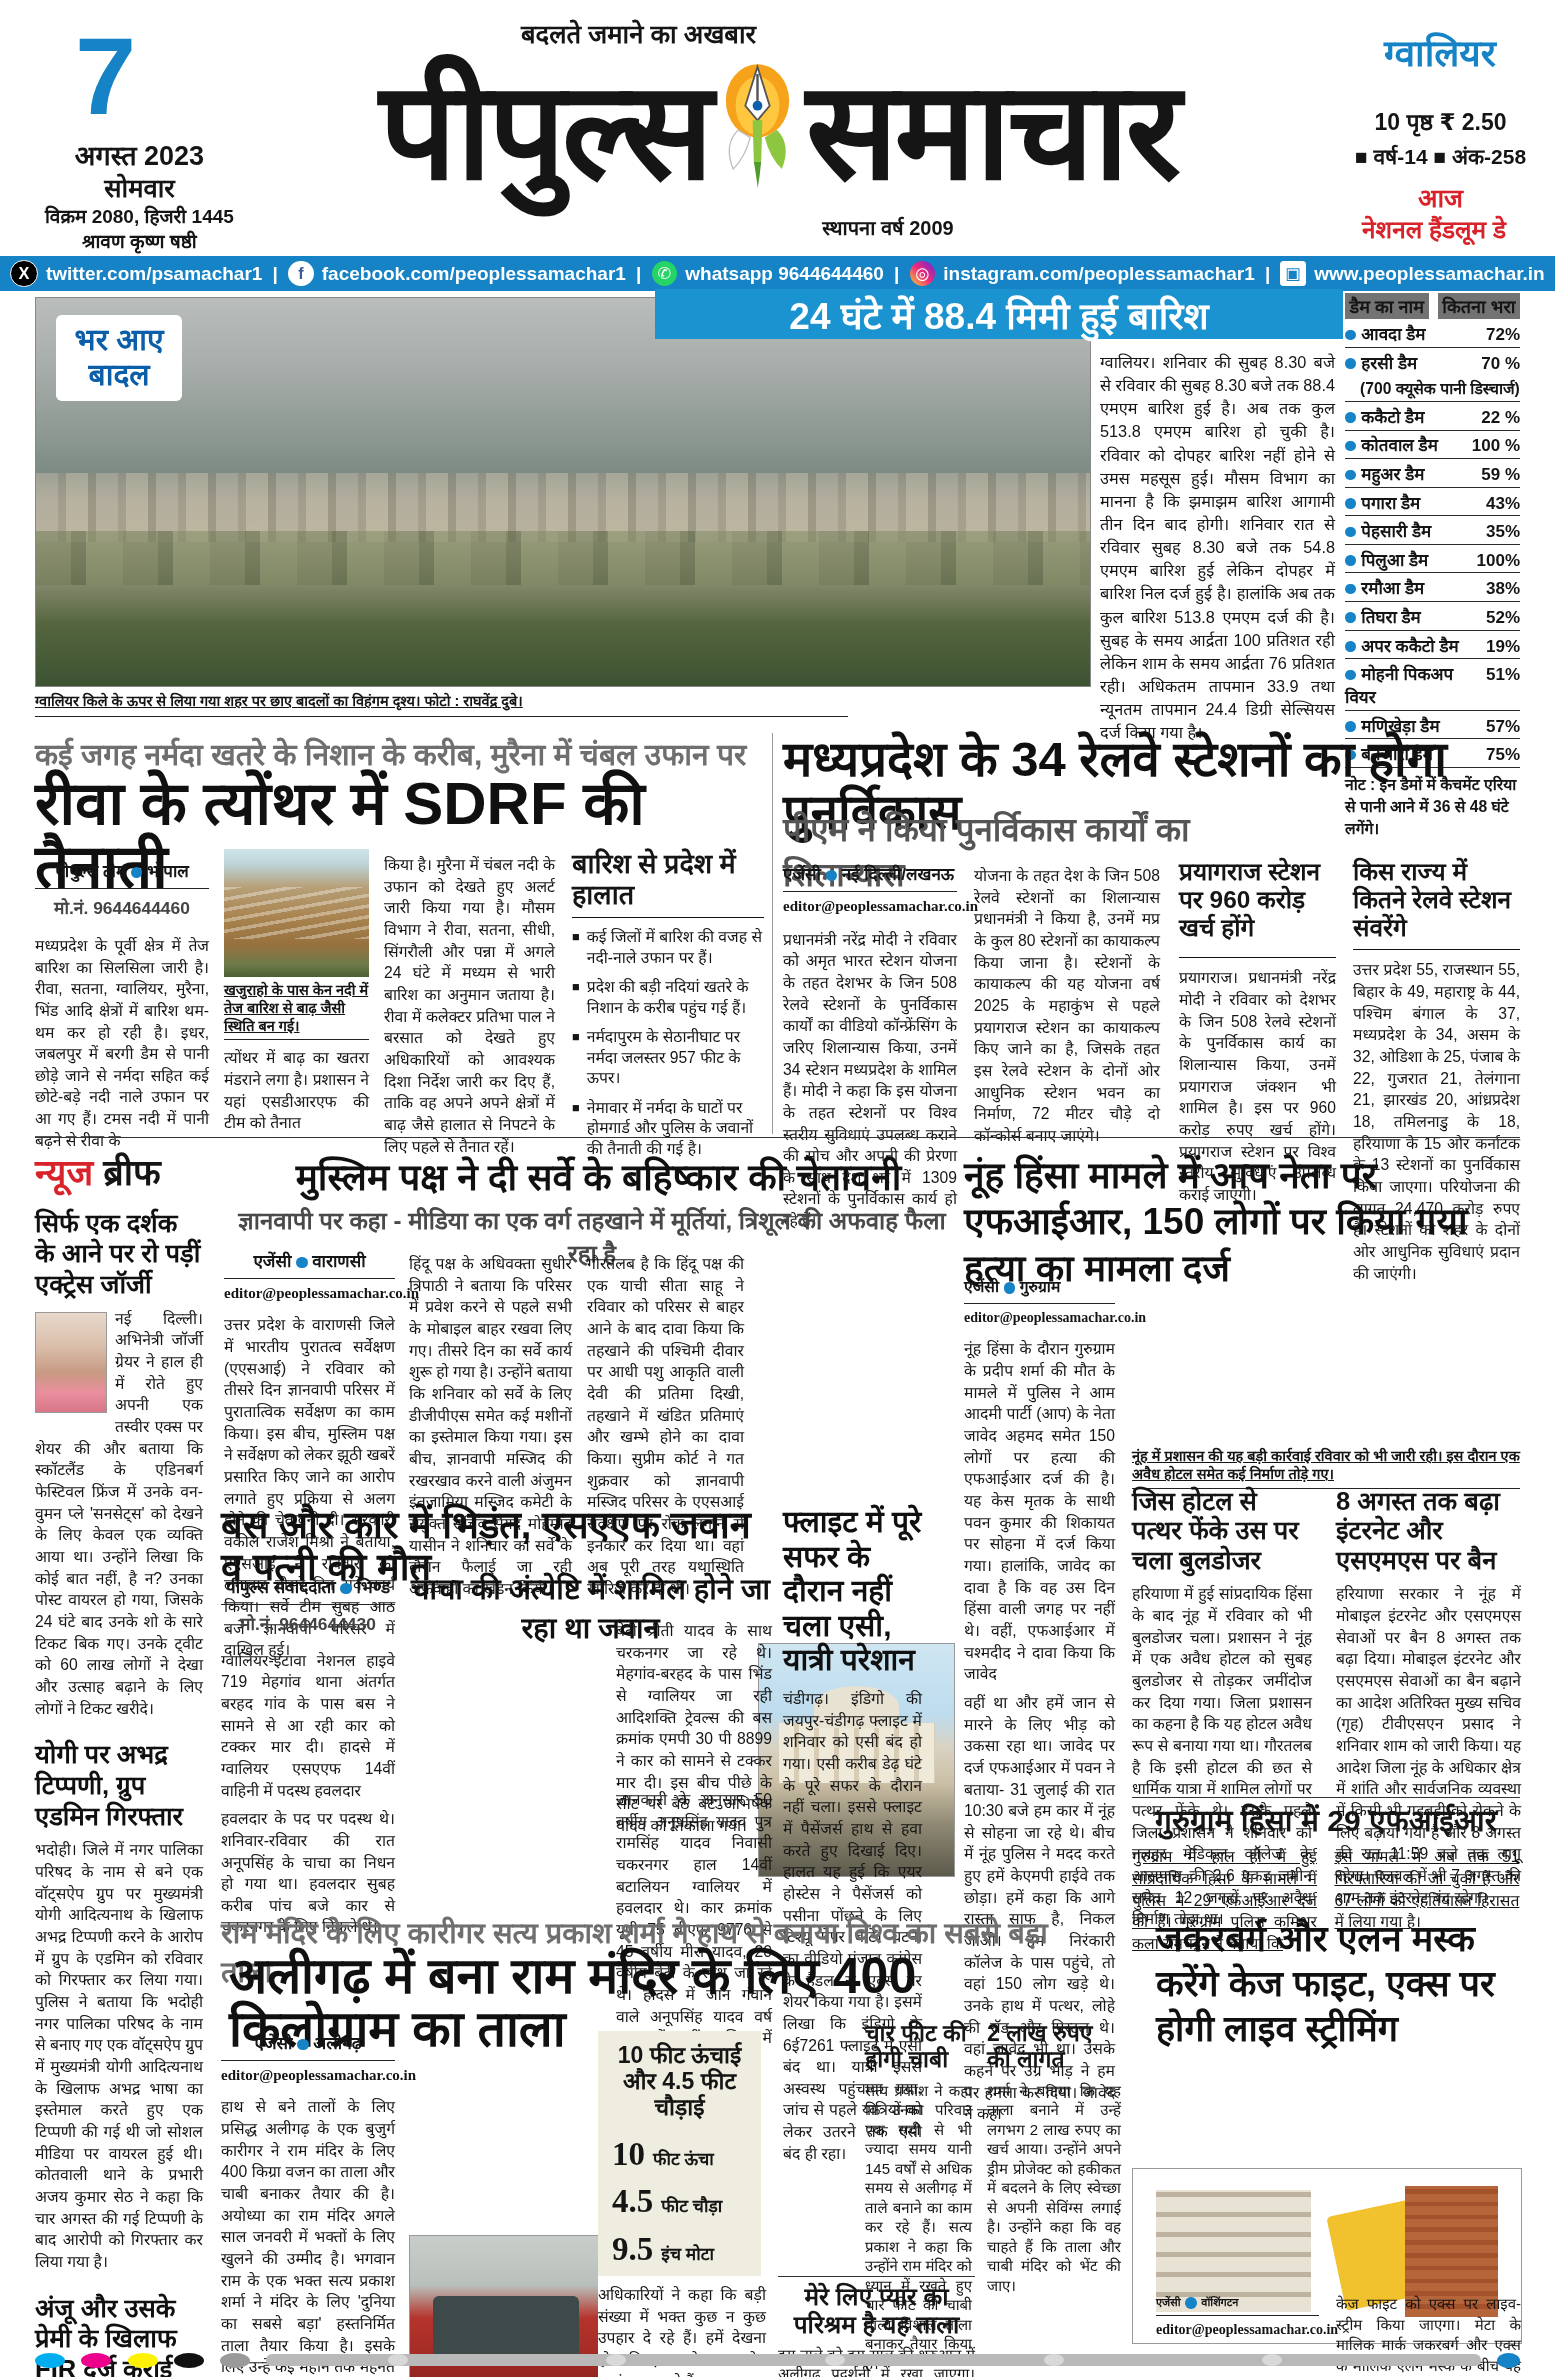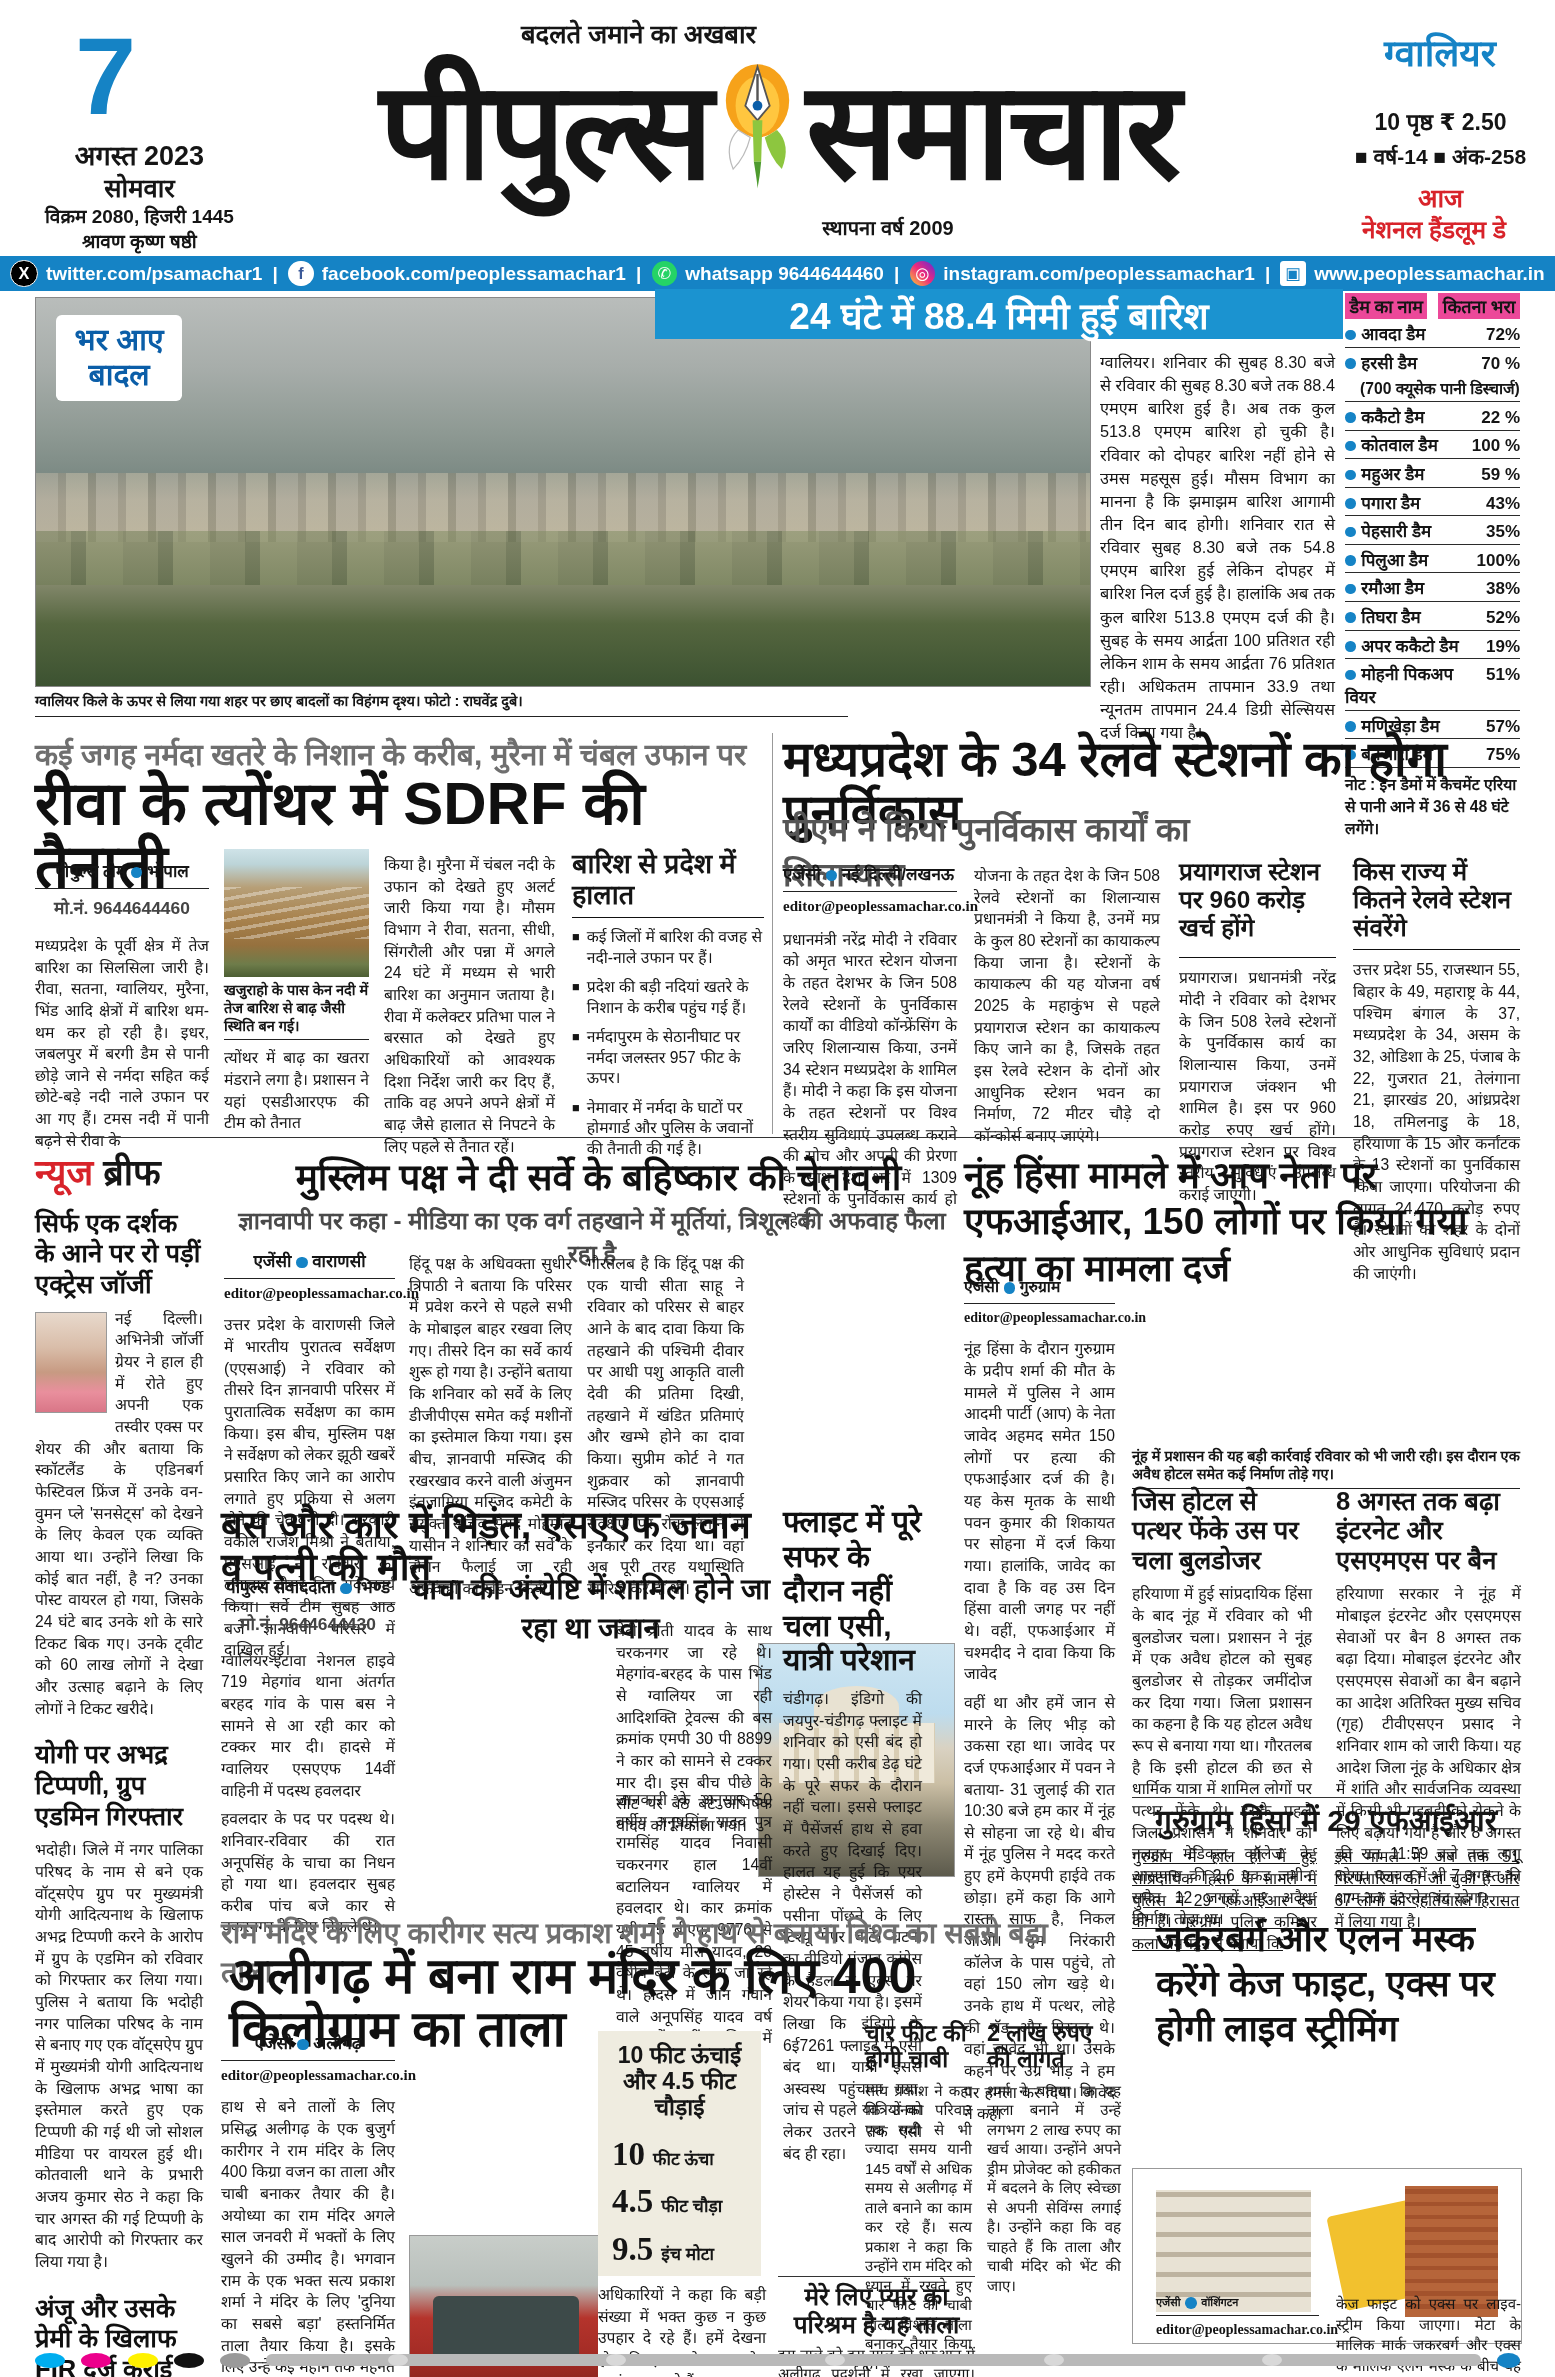--- a/index.html
+++ b/index.html
@@ -13,24 +13,24 @@
   .red{color:#d8232a;}
   .blue{color:#1583c5;}
   .byline{font-weight:700;font-size:17px;}
   .byline .dot{display:inline-block;width:11.6px;height:11.6px;border-radius:50%;background:#1583c5;margin:0 4.6px;vertical-align:middle;}
   .byline-block{border-bottom:1.7px solid #222;padding-bottom:5.8px;margin-bottom:5.8px;}
   .phone{font-weight:700;font-size:17.4px;color:#444;margin-top:5.8px;}
   .email{font-weight:700;font-size:15px;margin-top:5.8px;font-family:"Liberation Serif","DejaVu Serif",serif;}
   .hline{border-top:1.2px solid #333;}
   .headline{font-weight:700;color:#101010;}
   .photo{position:relative;overflow:hidden;}
-  .caption{font-size:14.5px;font-weight:700;line-height:1.25;}
+  .caption{font-size:14.5px;font-weight:700;line-height:1.25;text-decoration:underline;}
   
   .dam-head{display:flex;justify-content:space-between;font-weight:700;font-size:18px;}
-  .dam-head span{background:#ec4899;padding:1.2px 4.6px;font-family:Liberation Serif, serif;}
+  .dam-head span{background:#737373;padding:1.2px 4.6px;}
   .dam-row{display:flex;justify-content:space-between;align-items:baseline;border-bottom:1.2px solid #2b2b2b;padding:2.9px 0 1.7px 0;font-size:17px;font-weight:700;}
   .dam-row .nm::before{content:"";display:inline-block;width:10.5px;height:10.5px;border-radius:50%;background:#1583c5;margin-right:5.8px;}
   .dam-sub{font-size:15.7px;font-weight:700;border-bottom:1.2px solid #2b2b2b;padding:1.2px 0 2.3px 15px;}
   .dam-note{font-size:15.7px;font-weight:700;padding-top:4.6px;}
   
   .box-title{font-weight:700;font-size:25.6px;line-height:1.15;}
   .bullet{display:flex;gap:7px;font-size:15.7px;line-height:1.3;margin-top:9.3px;}
   .bullet::before{content:"■";font-size:12.8px;line-height:1.6;}
   .social-item{display:flex;align-items:center;gap:8.1px;white-space:nowrap;}
   .sic{width:25.6px;height:25.6px;border-radius:50%;display:flex;align-items:center;justify-content:center;font-weight:700;font-size:16.3px;flex:0 0 auto;}

